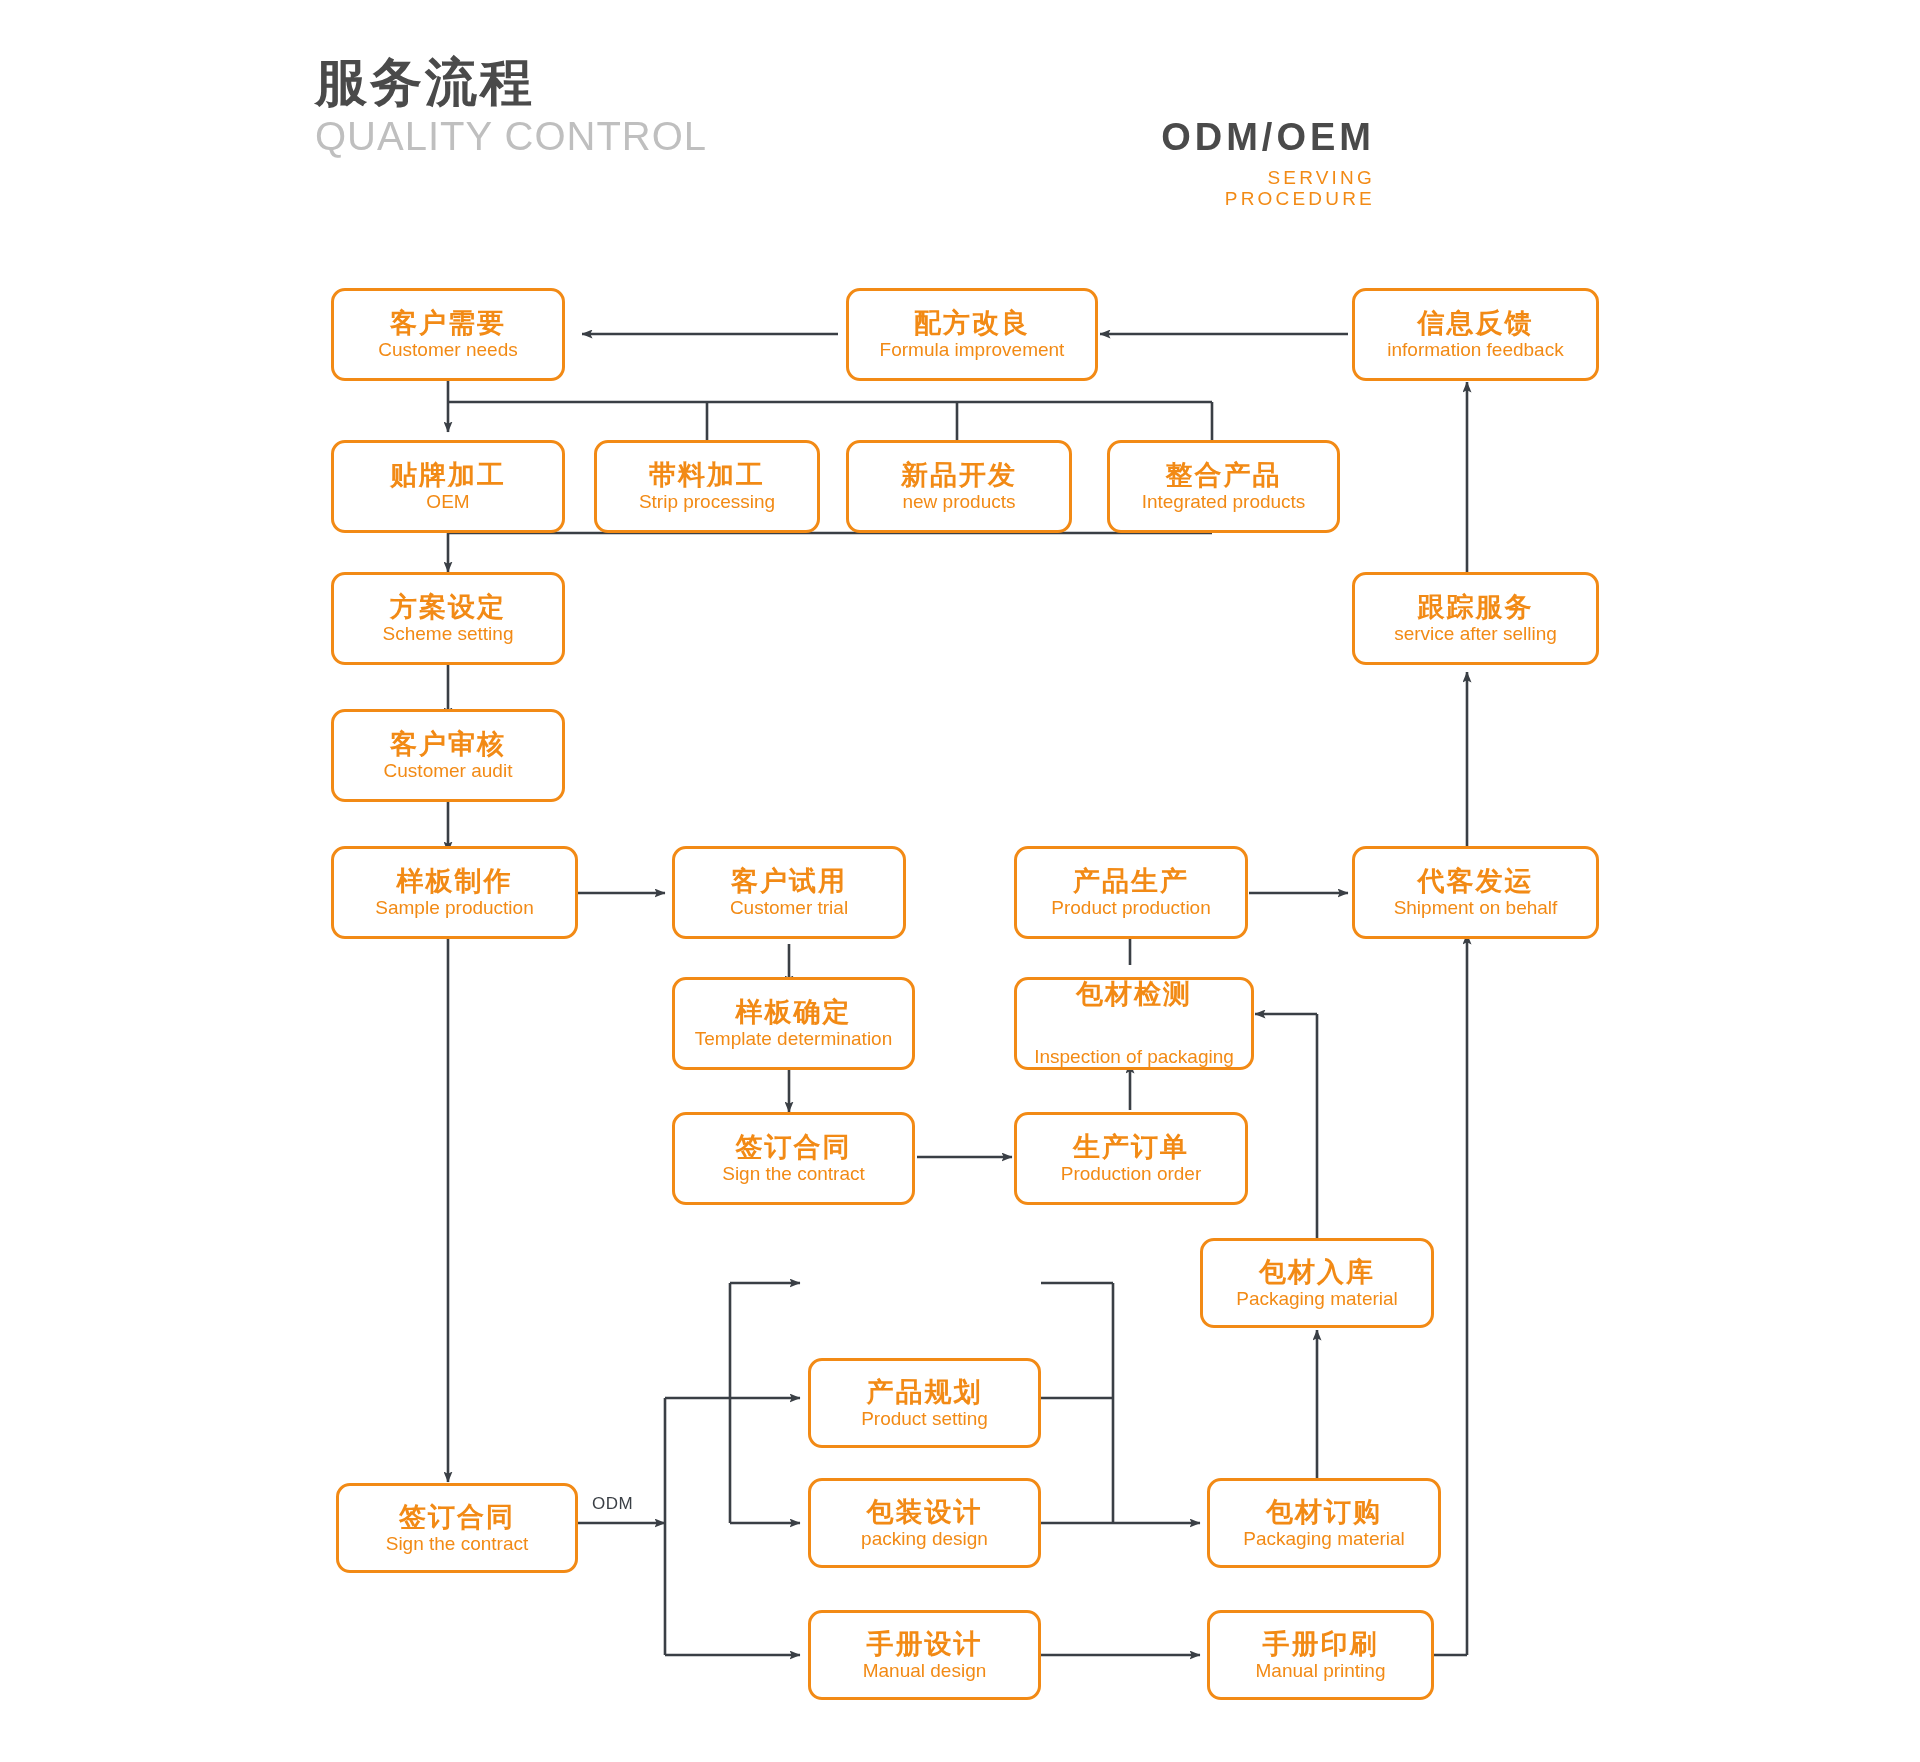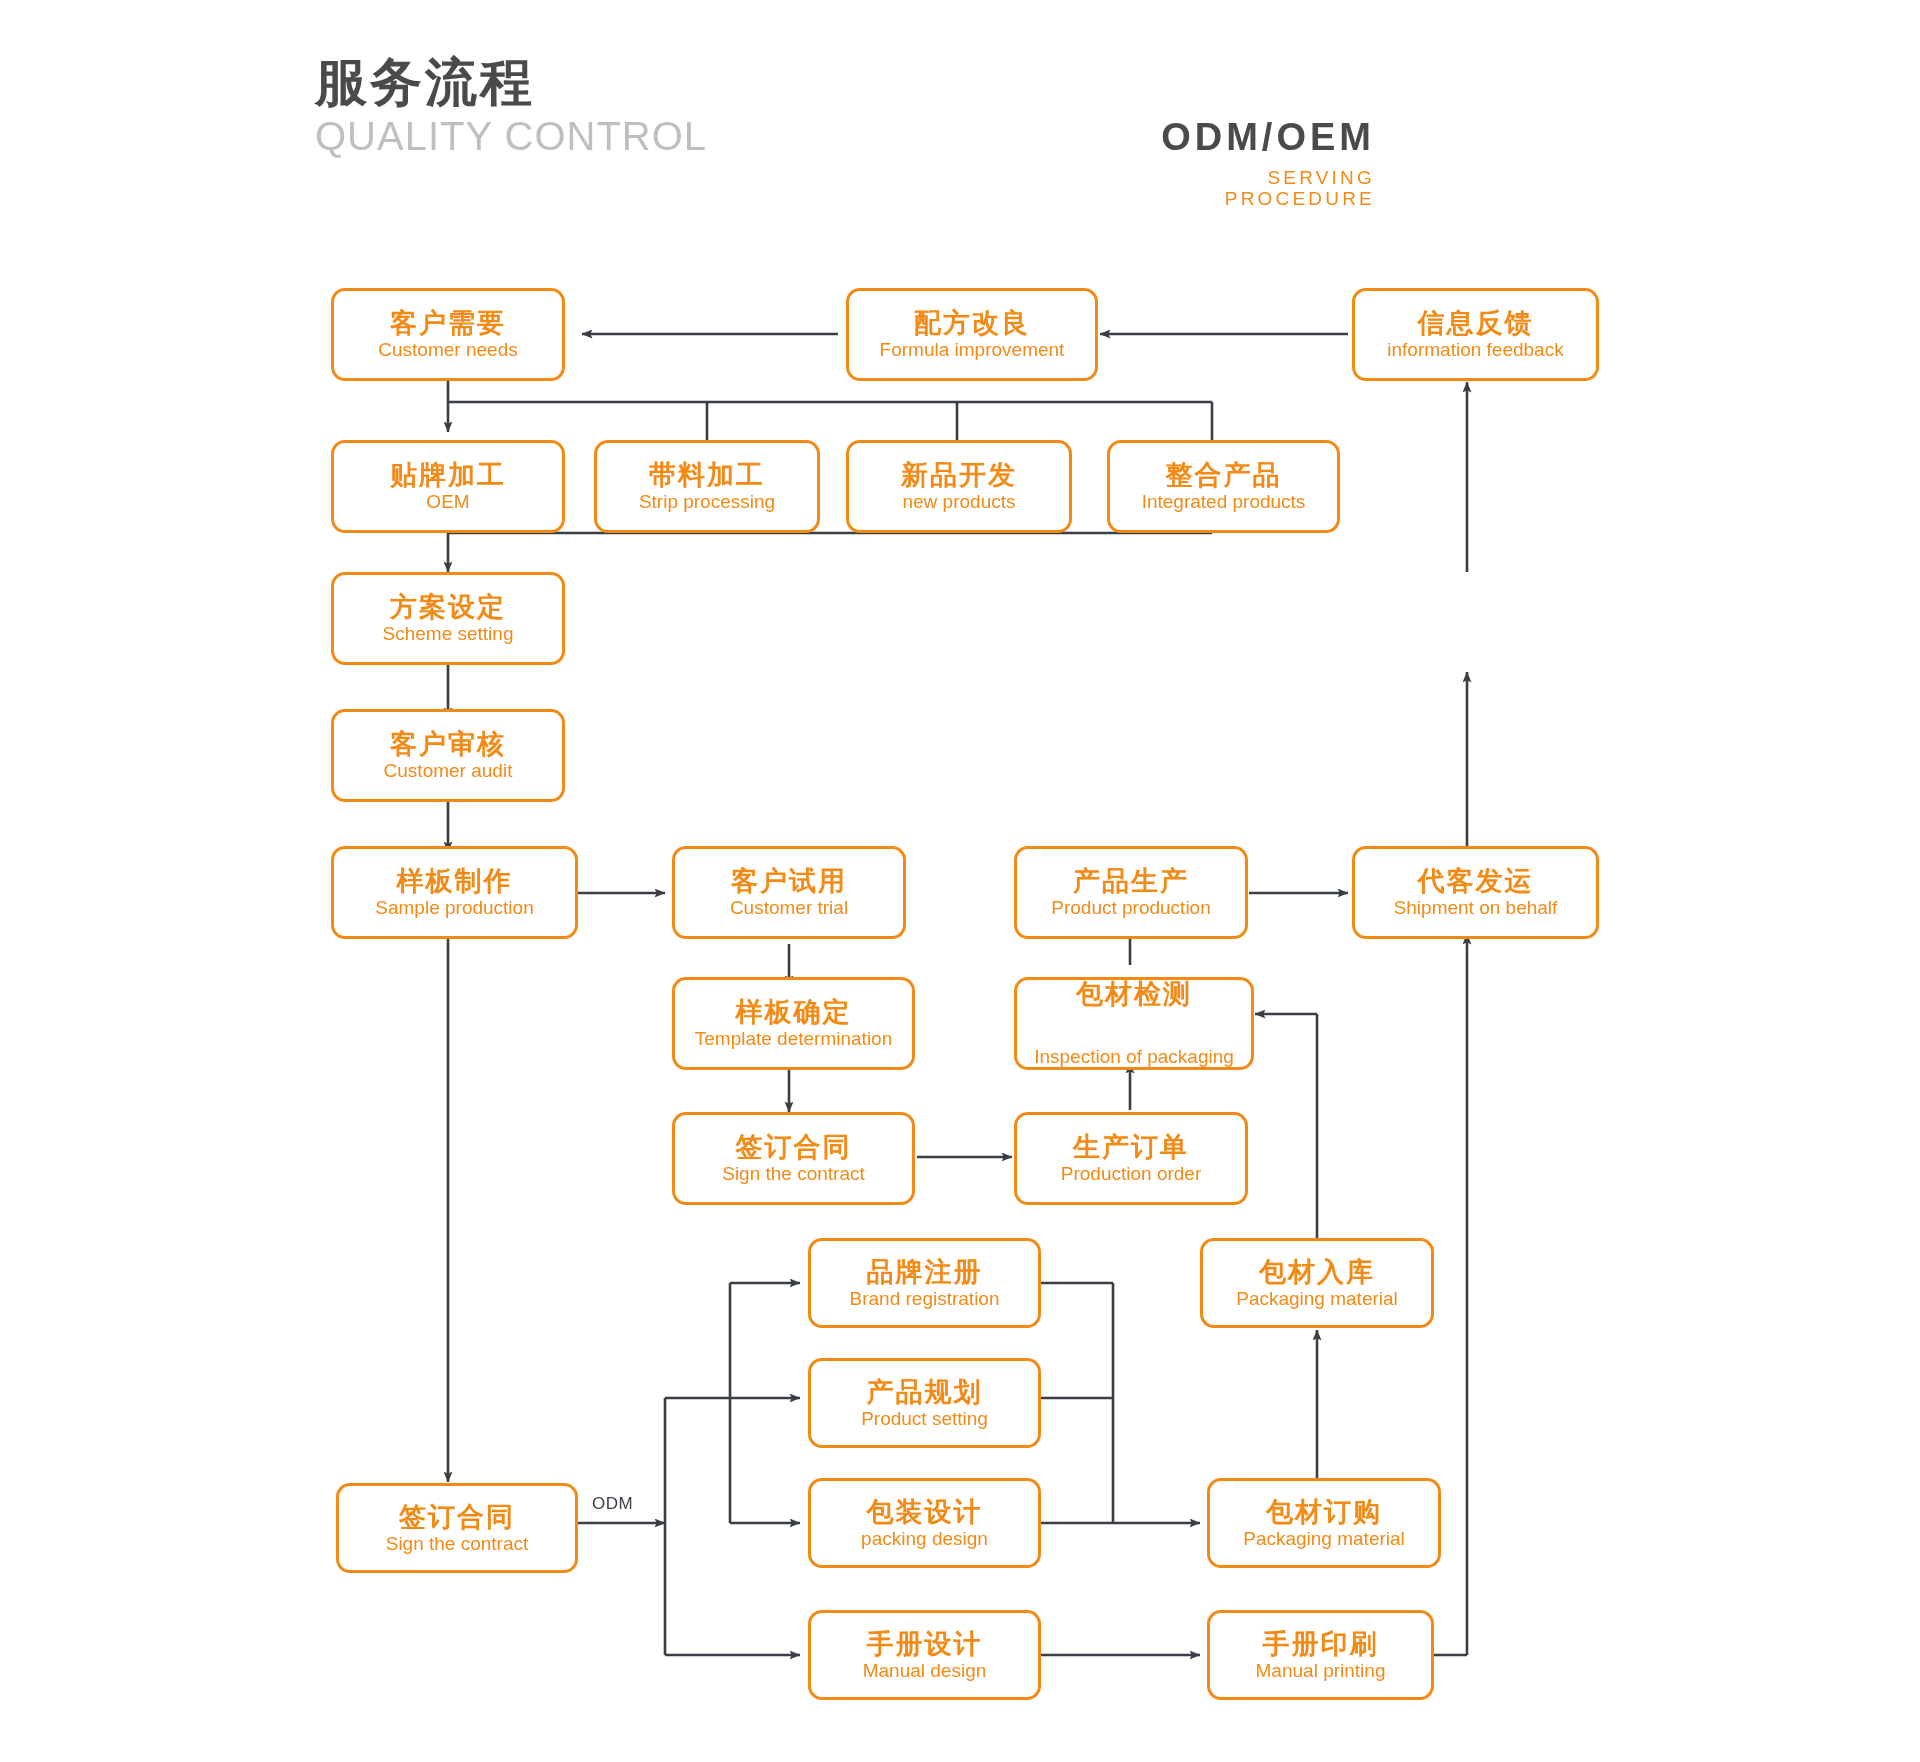--- a/index.html
+++ b/index.html
@@ -180,20 +180,24 @@
   <div class="node" style="left:1107px;top:440px;width:233px;height:93px;">
     <div class="cn">整合产品</div>
     <div class="en">Integrated products</div>
   </div>
 
   <div class="node" style="left:331px;top:572px;width:234px;height:93px;">
     <div class="cn">方案设定</div>
     <div class="en">Scheme setting</div>
   </div>
 
+  <div class="node" style="left:1352px;top:572px;width:247px;height:93px;">
+    <div class="cn">跟踪服务</div>
+    <div class="en">service after selling</div>
+  </div>
 
   <div class="node" style="left:331px;top:709px;width:234px;height:93px;">
     <div class="cn">客户审核</div>
     <div class="en">Customer audit</div>
   </div>
 
   <div class="node" style="left:331px;top:846px;width:247px;height:93px;">
     <div class="cn">样板制作</div>
     <div class="en">Sample production</div>
   </div>
@@ -226,24 +230,20 @@
   <div class="node" style="left:672px;top:1112px;width:243px;height:93px;">
     <div class="cn">签订合同</div>
     <div class="en">Sign the contract</div>
   </div>
 
   <div class="node" style="left:1014px;top:1112px;width:234px;height:93px;">
     <div class="cn">生产订单</div>
     <div class="en">Production order</div>
   </div>
 
-  <div class="node" style="left:808px;top:1238px;width:233px;height:90px;">
-    <div class="cn">品牌注册</div>
-    <div class="en">Brand registration</div>
-  </div>
 
   <div class="node" style="left:1200px;top:1238px;width:234px;height:90px;">
     <div class="cn">包材入库</div>
     <div class="en">Packaging material</div>
   </div>
 
   <div class="node" style="left:808px;top:1358px;width:233px;height:90px;">
     <div class="cn">产品规划</div>
     <div class="en">Product setting</div>
   </div>

